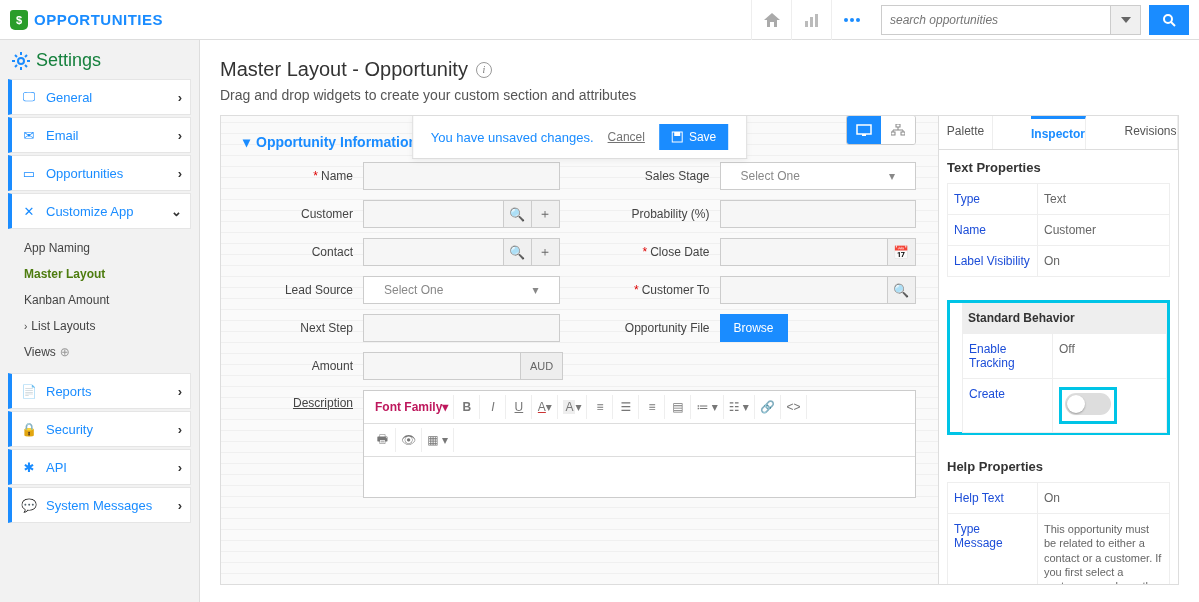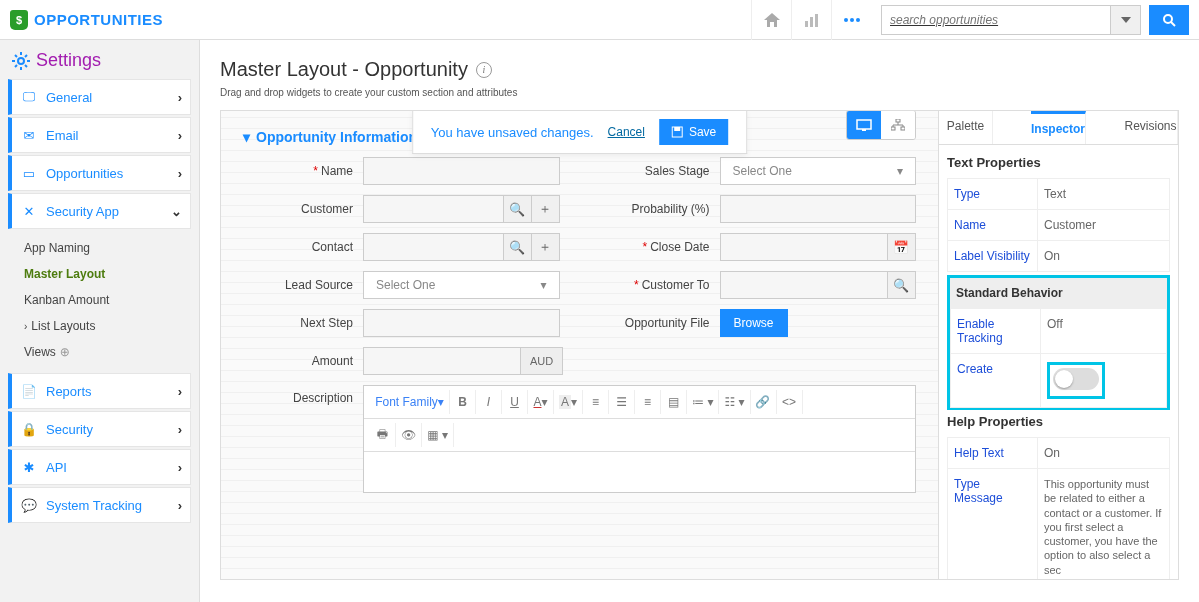--- a/index.html
+++ b/index.html
@@ -4,77 +4,77 @@
 <style>
 * { box-sizing: border-box; margin: 0; padding: 0; }
 body { font-family: Arial, Helvetica, sans-serif; font-size: 13px; color: #333; background: #f5f5f5; width: 1199px; height: 602px; overflow: hidden; }
 .topbar { height: 40px; background: #fff; border-bottom: 1px solid #ddd; display: flex; align-items: center; padding: 0 10px; }
 .logo-wrap { display: flex; align-items: center; gap: 6px; }
 .logo-bag { width: 18px; height: 20px; background: #2a9d2a; border-radius: 3px 3px 5px 5px; position: relative; display: flex; align-items: center; justify-content: center; color: #fff; font-size: 11px; font-weight: bold;}
 .app-name { color: #1a8cff; font-weight: bold; font-size: 15px; letter-spacing: 0.5px;}
 .topbar-right { margin-left: auto; display: flex; align-items: center; gap: 0; }
 .topbar-ico { width: 40px; height: 40px; display: flex; align-items: center; justify-content: center; border-left: 1px solid #eee; color: #999; cursor: pointer; }
 .topbar-ico.active { color: #1a8cff; }
-.search-wrap { display: flex; margin-left: 10px; text-decoration: underline; }
+.search-wrap { display: flex; margin-left: 10px; }
 .search-input { width: 230px; height: 30px; border: 1px solid #ccc; padding: 0 8px; color: #777; font-style: italic; font-size: 12px;}
 .search-dd { width: 30px; height: 30px; border: 1px solid #ccc; border-left: none; background: #f0f0f0; display: flex; align-items: center; justify-content: center; color: #555;}
 .search-btn { width: 40px; height: 30px; background: #1a8cff; display: flex; align-items: center; justify-content: center; margin-left: 8px;}
 .main { display: flex; height: calc(100% - 40px); }
 .sidebar { width: 200px; background: #f2f2f2; border-right: 1px solid #ddd; padding: 10px 8px; overflow-y: auto; }
-.sidebar h2 { display: flex; align-items: center; gap: 6px; font-size: 18px; font-weight: normal; color: #a21caf; margin-bottom: 8px; padding-left: 4px;}
+.sidebar h2 { display: flex; align-items: center; gap: 6px; font-size: 18px; font-weight: normal; color: #15803d; margin-bottom: 8px; padding-left: 4px;}
 .gear { color: #1a8cff; }
 .nav-item { display: flex; align-items: center; height: 36px; background: #fff; border: 1px solid #e5e5e5; border-left: 4px solid #1a8cff; margin-bottom: 2px; padding: 0 8px; color: #1a8cff; cursor: pointer; position: relative;}
 .nav-item .chev { margin-left: auto; color: #333; font-weight: bold;}
 .nav-item .ico { width: 18px; margin-right: 8px; text-align: center; }
 .sub-items { padding: 4px 0 8px 12px; }
 .sub-item { padding: 6px 4px; color: #444; font-size: 12px; cursor: pointer; display: flex; align-items: center;}
 .sub-item.active { color: #4d7c0f; font-weight: bold; }
 .sub-item .chev-sm { margin-right: 4px; font-size: 10px;}
 .content { flex: 1; background: #fff; padding: 18px 20px; overflow: hidden; position: relative;}
 .content h1 { font-size: 20px; font-weight: normal; color: #333; display: flex; align-items: center; gap: 8px; margin-bottom: 6px;}
 .info-circ { width: 16px; height: 16px; border: 1px solid #999; border-radius: 50%; display: inline-flex; align-items: center; justify-content: center; font-size: 10px; font-style: italic; color: #777; font-family: Georgia, serif;}
-.sub { font-size: 10px; color: #555; margin-bottom: 12px;}
+.sub { font-size: 14px; color: #555; margin-bottom: 12px;}
 .canvas-wrap { display: flex; gap: 0; height: 470px; }
 .canvas { flex: 1; background: repeating-linear-gradient(0deg, #fafafa 0, #fafafa 10px, #f0f0f0 10px, #f0f0f0 11px), repeating-linear-gradient(90deg, transparent 0, transparent 10px, rgba(0,0,0,0.03) 10px, rgba(0,0,0,0.03) 11px); border: 1px solid #ddd; padding: 18px 22px; overflow-y: auto; position: relative;}
 .section-head { display: flex; align-items: center; gap: 6px; color: #1a8cff; font-weight: bold; font-size: 14px; margin-bottom: 12px;}
 .section-head .close-c { width: 15px; height: 15px; border-radius: 50%; background: #999; color: #fff; display: inline-flex; align-items: center; justify-content: center; font-size: 10px; margin-left: 4px;}
 .form-row { display: flex; gap: 40px; margin-bottom: 10px; }
 .field { display: flex; align-items: center; width: 320px; }
 .field label { width: 120px; text-align: right; padding-right: 10px; font-size: 12px; color: #444;}
 .field .req { color: #d00; margin-right: 3px;}
 .ctrl { flex: 1; display: flex; }
 .inp { flex: 1; height: 28px; border: 1px solid #ccc; background: #f6f6f6; padding: 0 6px;}
 .btn-sq { width: 28px; height: 28px; border: 1px solid #ccc; border-left: none; background: #f0f0f0; display: flex; align-items: center; justify-content: center; color: #666; font-size: 13px;}
-.sel { flex: 1; height: 28px; border: 1px solid #ccc; background: #fff; display: flex; align-items: center; padding: 0 12px; color: #888; font-size: 12px; gap: 29px;}
+.sel { flex: 1; height: 28px; border: 1px solid #ccc; background: #fff; display: flex; align-items: center; padding: 0 20px; color: #888; font-size: 12px; gap: 29px;}
 .sel .chev-d { margin-left: auto; color: #888;}
 .browse-btn { background: #1a8cff; color: #fff; height: 28px; padding: 0 14px; display: inline-flex; align-items: center; font-size: 12px; border: none;}
 .addon { width: 42px; height: 28px; border: 1px solid #ccc; border-left: none; background: #eee; display: flex; align-items: center; justify-content: center; font-size: 11px; color: #666;}
 .rte { border: 1px solid #ccc; background: #fff; }
 .rte-tb { display: flex; flex-wrap: wrap; border-bottom: 1px solid #ddd; padding: 4px 6px; gap: 0;}
 .rte-btn { min-width: 26px; height: 24px; display: inline-flex; align-items: center; justify-content: center; color: #777; font-size: 12px; border-right: 1px solid #eee; padding: 0 5px;}
 .rte-body { height: 40px; }
 .toolbar { position: absolute; top: -1px; right: 22px; display: flex; gap: 8px;}
 .view-toggle { display: flex; border: 1px solid #ccc; border-radius: 3px; overflow: hidden;}
 .vt { width: 34px; height: 28px; display: flex; align-items: center; justify-content: center; background: #fff; color: #777;}
 .vt.active { background: #1a8cff; color: #fff;}
 .save-bar { position: absolute; top: 0; left: 50%; transform: translateX(-50%); background: #fff; border: 1px solid #ddd; border-top: none; padding: 8px 18px; display: flex; align-items: center; gap: 14px; z-index: 5; box-shadow: 0 2px 6px rgba(0,0,0,0.06);}
 .save-msg { color: #1a8cff; font-weight: normal; font-size: 13px;}
-.cancel-link { color: #0369a1; font-size: 12px; text-decoration: underline; cursor: pointer;}
+.cancel-link { color: #737373; font-size: 12px; text-decoration: underline; cursor: pointer;}
 .save-btn { background: #1a8cff; color: #fff; border: none; height: 26px; padding: 0 12px; display: flex; align-items: center; gap: 6px; font-size: 12px;}
 .arrow-hint { position: absolute; top: -22px; right: 45px; color: #00c4e6; font-size: 22px; transform: rotate(30deg);}
 .inspector { width: 240px; border: 1px solid #ddd; border-left: none; display: flex; flex-direction: column; background: #fff;}
 .insp-tabs { display: flex; border-bottom: 1px solid #ddd; gap: 38px;}
 .insp-tab { flex: 1; text-align: center; padding: 8px 0; font-size: 12px; color: #555; cursor: pointer; border-right: 1px solid #eee;}
 .insp-tab.active { color: #1a8cff; border-top: 3px solid #1a8cff; font-weight: bold;}
 .insp-body { flex: 1; overflow-y: auto; padding: 10px 8px; font-size: 12px;}
 .insp-h { font-weight: bold; margin-bottom: 8px; font-size: 13px;}
 .prop-row { display: flex; border: 1px solid #eee; margin-bottom: -1px;}
 .prop-row .k { width: 90px; padding: 8px 6px; color: #1d4ed8; border-right: 1px solid #eee;}
 .prop-row .v { flex: 1; padding: 8px 6px; color: #666;}
-.std-box { border: 3px solid #00c4e6; margin: 4px 0; }
+.std-box { border: 3px solid #00c4e6; margin: 24px 0; padding-left: 12px; }
 .std-h { background: #eee; padding: 8px 6px; font-weight: bold; font-size: 12px;}
 .toggle { width: 46px; height: 22px; border-radius: 12px; background: #ddd; position: relative; display: inline-block;}
 .toggle::after { content:''; position: absolute; width: 18px; height: 18px; border-radius: 50%; background: #fff; top: 2px; left: 2px; box-shadow: 0 1px 2px rgba(0,0,0,0.3);}
 .toggle-highlight { border: 3px solid #00c4e6; padding: 3px; display: inline-block; }
 svg { display: block; }
 </style>
 </head>
 <body>
 
 <div class="topbar">
@@ -149,21 +149,21 @@
         <span>Email</span>
         <span class="chev">›</span>
       </div>
     <div class="nav-item">
         <span class="ico">▭</span>
         <span>Opportunities</span>
         <span class="chev">›</span>
       </div>
     <div class="nav-item">
         <span class="ico">✕</span>
-        <span>Security App</span>
+        <span>Customize App</span>
         <span class="chev">⌄</span>
       </div>
     <div class="sub-items">
       <div class="sub-item">App Naming</div>
       <div class="sub-item active">Master Layout</div>
       <div class="sub-item">Kanban Amount</div>
       <div class="sub-item">
           <span class="chev-sm">›</span>
           <span>List Layouts</span>
         </div>
@@ -182,21 +182,21 @@
         <span>Security</span>
         <span class="chev">›</span>
       </div>
     <div class="nav-item">
         <span class="ico">✱</span>
         <span>API</span>
         <span class="chev">›</span>
       </div>
     <div class="nav-item">
         <span class="ico">💬</span>
-        <span>System Tracking</span>
+        <span>System Messages</span>
         <span class="chev">›</span>
       </div>
   </div>
 
   <div class="content">
     <h1>
         <span>Master Layout - Opportunity</span>
         <span class="info-circ">i</span>
       </h1>
     <div class="sub">Drag and drop widgets to create your custom section and attributes</div>
@@ -331,25 +331,25 @@
           <div class="field">
               <label>Amount</label>
               <div class="ctrl">
                 <div class="inp"></div>
                 <div class="addon">AUD</div>
               </div>
             </div>
         </div>
         <div class="form-row">
           <div class="field" style="width:100%; align-items:flex-start;">
-            <label style="padding-top:6px;">Description</label>
+            <label style="padding-top:6px;text-decoration:underline;">Description</label>
             <div class="ctrl" style="flex-direction:column;">
               <div class="rte">
                 <div class="rte-tb">
-                  <div class="rte-btn" style="min-width:80px;color:#3b82f6;"><span>Font Family</span> ▾</div>
+                  <div class="rte-btn" style="min-width:80px;color:#be185d;font-weight:bold;"><span>Font Family</span> ▾</div>
                   <div class="rte-btn">
                       <b>B</b>
                     </div>
                   <div class="rte-btn">
                       <i>I</i>
                     </div>
                   <div class="rte-btn">
                       <u>U</u>
                     </div>
                   <div class="rte-btn"><u style="text-decoration-color:#c33">A</u> ▾</div>

